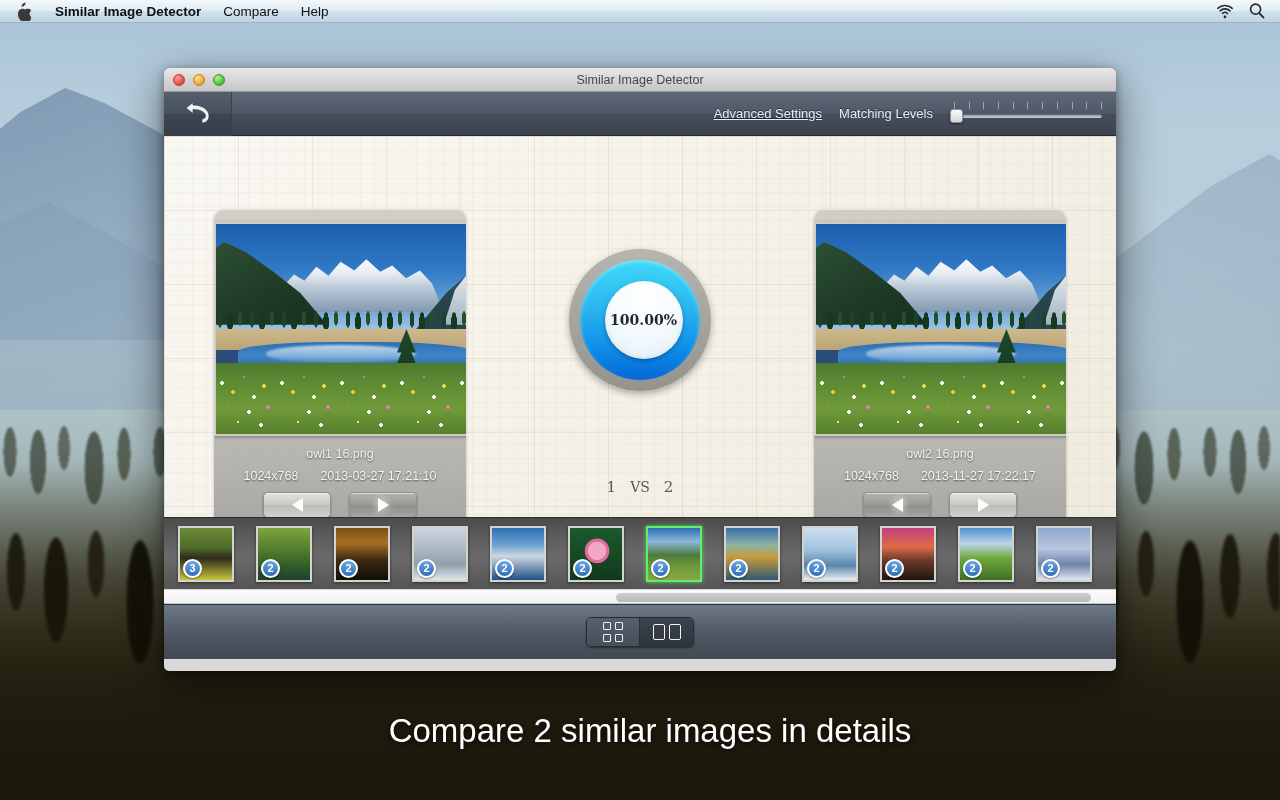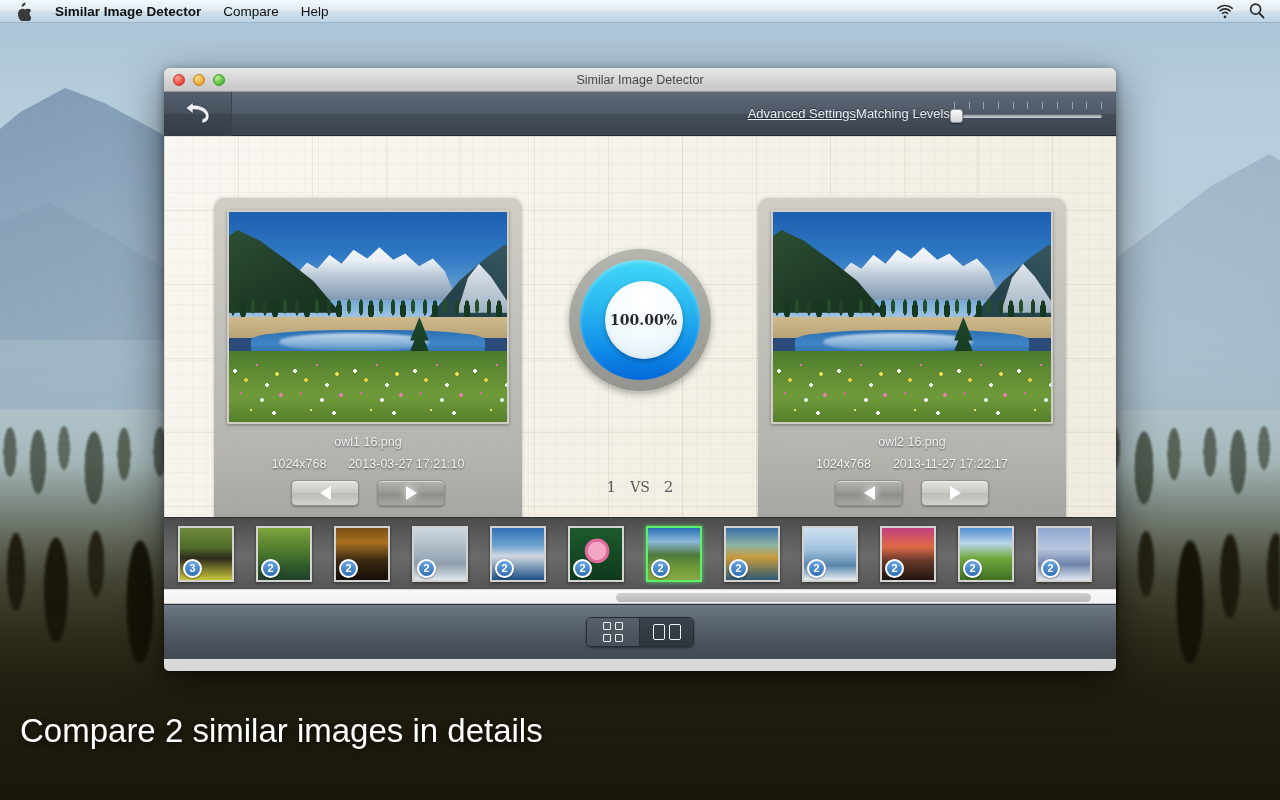--- a/index.html
+++ b/index.html
@@ -146,21 +146,21 @@
   }
   #back-btn {
     width: 68px; height: 44px;
     display: flex; align-items: center; justify-content: center;
     border-right: 1px solid #39414c;
     background: linear-gradient(to bottom, #555e6c 0%, #464f5c 50%, #3d4552 51%, #353d48 100%);
     cursor: pointer;
   }
   #toolbar-right {
     margin-left: auto; display: flex; align-items: center;
-    padding-right: 14px; 
+    padding-right: 14px; gap: 17px;
   }
   #adv-settings {
     font-size: 13px; color: #e9eef4; text-decoration: underline;
     cursor: pointer; text-shadow: 0 -1px 0 rgba(0,0,0,0.5);
   }
   #match-label {
     font-size: 13px; color: #e9eef4;
     text-shadow: 0 -1px 0 rgba(0,0,0,0.5);
   }
   #slider-wrap { position: relative; width: 152px; height: 26px; }
@@ -190,22 +190,22 @@
     background-color: #f3efe4;
     background-image:
       linear-gradient(rgba(160,145,120,0.16) 1px, transparent 1px),
       linear-gradient(90deg, rgba(160,145,120,0.16) 1px, transparent 1px),
       linear-gradient(rgba(170,155,130,0.07) 1px, transparent 1px),
       linear-gradient(90deg, rgba(170,155,130,0.07) 1px, transparent 1px),
       linear-gradient(135deg, rgba(255,255,255,0.5), rgba(228,220,202,0.2));
     background-size: 74px 74px, 74px 74px, 14px 14px, 14px 14px, 100% 100%;
   }
   .panel {
-    position: absolute; top: 61px;
-    width: 308px; height: 362px;
+    position: absolute; top: 73px;
+    width: 252px; height: 362px;
     background: linear-gradient(to bottom, rgba(205,203,196,0.92) 0%, rgba(176,175,170,0.92) 70%, rgba(150,150,148,0.92) 100%);
     border-radius: 10px;
     box-shadow: 0 1px 3px rgba(0,0,0,0.25), inset 0 1px 0 rgba(255,255,255,0.5);
     overflow: hidden;
   }
   #panel-left  { left: 50px; }
   #panel-right { right: 50px; }
   .photo-frame {
     margin: 13px auto 0; width: 282px; height: 214px;
     border: 2px solid #cfcdc6;
@@ -415,20 +415,21 @@
   .vt-btn.grid   { background: linear-gradient(to bottom, #565f6b, #474f5a); border-right: 1px solid #2b3views; border-right: 1px solid #2b3139; }
   .vt-btn.pane   { background: linear-gradient(to bottom, #3b424b, #2f353d); }
   .sq { width: 8px; height: 8px; border: 1.6px solid #eef1f5; border-radius: 1px; }
   .grid-glyph { display: grid; grid-template-columns: 8px 8px; gap: 4px; }
   .pane-glyph { display: flex; gap: 4px; }
   .pane-glyph .sq { width: 12px; height: 16px; border-radius: 2px; }
 
   
   #caption {
     position: absolute; left: 0; right: 0; top: 712px;
+    text-align: center;
     font-size: 33px; color: #ffffff;
     font-family: "Liberation Sans", sans-serif;
     text-shadow: 0 2px 7px rgba(0,0,0,0.75);
     z-index: 30;
     margin-left: 20px;
   }
 </style>
 </head>
 <body>
 

